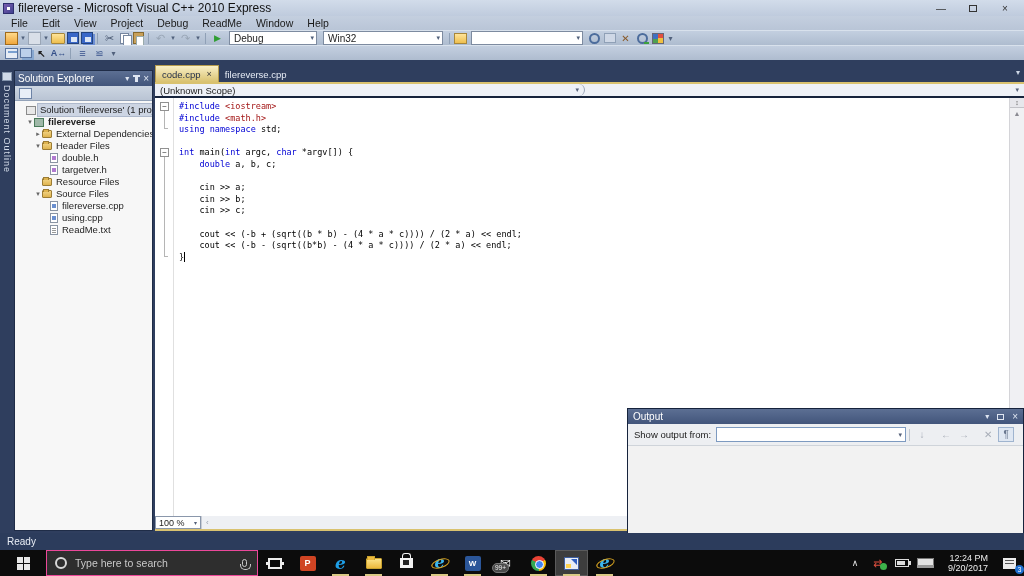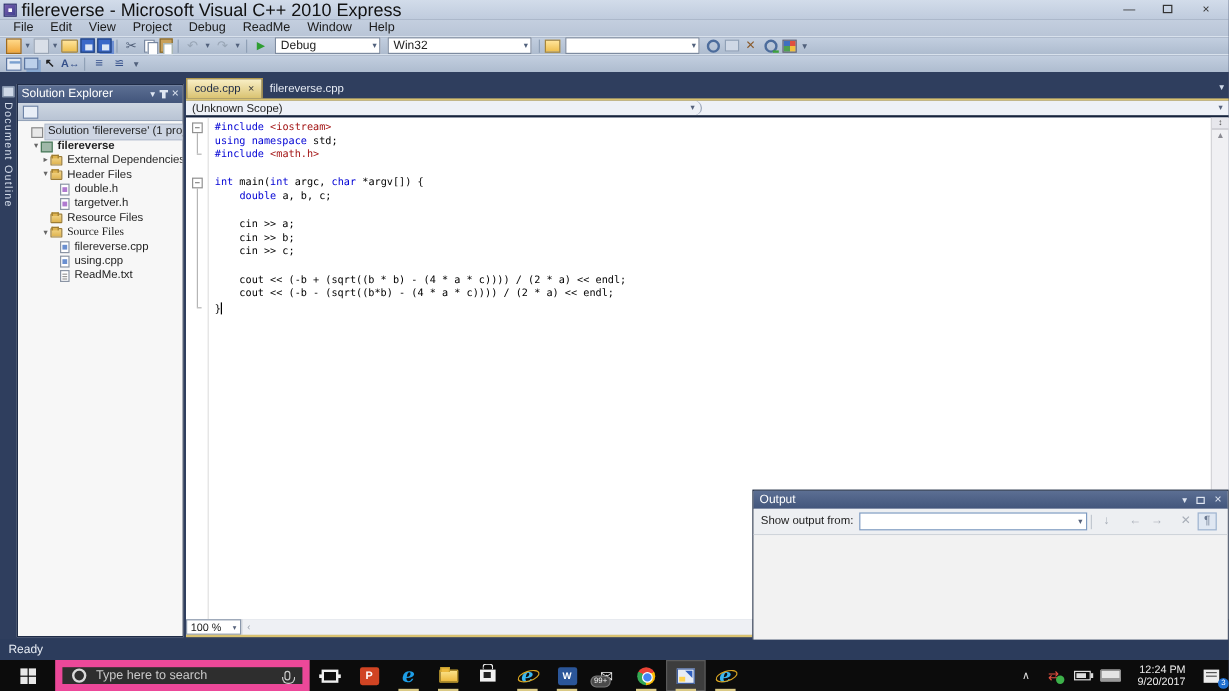--- a/index.html
+++ b/index.html
@@ -4,21 +4,21 @@
 <style>
   * { margin:0; padding:0; box-sizing:border-box; }
   html,body { width:1024px; height:576px; overflow:hidden; }
   body { font-family:"Liberation Sans", sans-serif; font-size:10px; color:#1b1b1b; background:#2f3e5e; position:relative; }
   .abs { position:absolute; }
 
   
   #titlebar { left:0; top:0; width:1024px; height:16px; background:linear-gradient(#d2dcea,#bfcbdd); display:flex; align-items:center; padding-left:3px; }
   .vs-appicon { width:11px; height:11px; background:linear-gradient(135deg,#7a5fb0,#3f3f8f); border:1px solid #2e2e6e; margin-right:4px; position:relative; }
   .vs-appicon::after{content:"";position:absolute;left:3px;top:3px;width:3px;height:3px;background:#fff;}
-  #title-text { font-size:15px; color:#111;text-align:center; }
+  #title-text { font-size:12px; color:#111;text-align:center; }
   .win-controls { position:absolute; right:4px; top:0; height:16px; display:flex; align-items:center; gap:14px; padding-right:6px; }
   .win-btn { width:18px; text-align:center; color:#333; font-size:10px; cursor:default; }
   .box-restore { width:8px; height:7px; border:1px solid #333; display:inline-block; }
 
   #menubar { left:0; top:16px; width:1024px; height:14px; background:linear-gradient(#c4cfdf,#b9c5d7); display:flex; align-items:center; padding-left:4px; }
   .menu-item { padding:0 7px; height:14px; line-height:14px; font-size:10.5px; color:#1a1a1a; }
 
   .toolbar { left:0; width:1024px; height:15px; background:linear-gradient(#c3cfe0,#aebccf); display:flex; align-items:center; padding-left:4px; border-top:1px solid #d8e1ec; }
   #toolbar1 { top:30px; } #toolbar2 { top:45px; }
   .tbi { width:15px; height:13px; margin:0 1px; display:inline-flex; align-items:center; justify-content:center; font-size:10px; color:#51617c; position:relative; }
@@ -140,21 +140,21 @@
   #out-body { flex:1; background:#f2f2f2; }
 
   
   #statusbar { left:0; top:533px; width:1024px; height:17px; background:#2c3c5c; color:#e8edf5; display:flex; align-items:center; padding-left:7px; font-size:10px; }
 
   
   #taskbar { left:0; top:550px; width:1024px; height:26px; background:#0c0c0c; display:flex; align-items:center; }
   #start-btn { width:46px; height:26px; display:flex; align-items:center; justify-content:center; }
   .win-logo { width:13px; height:13px; display:grid; grid-template-columns:6px 6px; grid-template-rows:6px 6px; gap:1px; }
   .win-logo span { background:#e8e8e8; }
-  #search-box { width:212px; height:26px; background:#2e2e2e; border:6px solid #ec4899; display:flex; align-items:center; padding:0 8px; }
+  #search-box { width:212px; height:26px; background:#2e2e2e; border:1px solid #ec4899; display:flex; align-items:center; padding:0 8px; }
   .cortana-ring { width:12px; height:12px; border:2px solid #d8d8d8; border-radius:50%; margin-right:8px; flex:none; }
   #search-text { color:#c9c9c9; font-size:10.5px; flex:1; }
   .mic-icon { width:5px; height:8px; border:1px solid #c9c9c9; border-radius:3px; position:relative; margin-right:2px; }
   .mic-icon::after { content:""; position:absolute; left:-3px; top:4px; width:9px; height:5px; border:1px solid #c9c9c9; border-top:none; border-radius:0 0 5px 5px; }
   .tb-app { width:33px; height:26px; display:flex; align-items:center; justify-content:center; position:relative; }
   .tb-app.active { background:#3d3d3d; box-shadow:inset 0 0 0 1px #5a5a5a; }
   .tb-app .runline { position:absolute; bottom:0; left:8px; right:8px; height:2px; background:#d9c985; }
   .app-badge { position:absolute; left:3px; bottom:3px; background:#4a4a4a; color:#eee; font-size:6.5px; border-radius:6px; padding:0 2px; line-height:8px; border:1px solid #777; }
   
   .a-task-view { width:14px; height:11px; border:2px solid #eee; box-shadow:-6px 0 0 -4px #eee, 6px 0 0 -4px #eee; }
@@ -309,21 +309,21 @@
         <div class="tree-row" style="padding-left: 27px;">
           <span class="arrow"></span>
           <span class="ti ti-file-h"></span>
           <span class="lbl">targetver.h</span>
         </div>
         <div class="tree-row" style="padding-left: 19px;">
           <span class="arrow"></span>
           <span class="ti ti-folder"></span>
           <span class="lbl">Resource Files</span>
         </div>
-        <div class="tree-row" style="padding-left: 19px; font-family: Liberation Serif, serif;">
+        <div class="tree-row" style="padding-left: 19px;">
           <span class="arrow">▾</span>
           <span class="ti ti-folder"></span>
           <span class="lbl">Source Files</span>
         </div>
         <div class="tree-row" style="padding-left: 27px;">
           <span class="arrow"></span>
           <span class="ti ti-file-cpp"></span>
           <span class="lbl">filereverse.cpp</span>
         </div>
         <div class="tree-row" style="padding-left: 27px;">
@@ -363,22 +363,22 @@
     <div id="fold-col">
         <div class="fold-box" style="top: 4px;">−</div>
         <div class="fold-line" style="top: 13px; height: 17.2px;"></div>
         <div class="fold-tick" style="top: 30.2px;"></div>
         <div class="fold-box" style="top: 50.4px;">−</div>
         <div class="fold-line" style="top: 59.4px; height: 98.4px;"></div>
         <div class="fold-tick" style="top: 157.8px;"></div>
       </div>
     <div id="code">
         <div class="code-line"><span class="tok-kw">#include</span><span class="tok-pl"> </span><span class="tok-str">&lt;iostream&gt;</span></div>
+        <div class="code-line"><span class="tok-kw">#include</span><span class="tok-pl"> </span><span class="tok-str">&lt;math.h&gt;</span></div>
         <div class="code-line"><span class="tok-kw">using</span><span class="tok-pl"> </span><span class="tok-kw">namespace</span><span class="tok-pl"> std;</span></div>
-        <div class="code-line"><span class="tok-kw">#include</span><span class="tok-pl"> </span><span class="tok-str">&lt;math.h&gt;</span></div>
         <div class="code-line"></div>
         <div class="code-line"><span class="tok-kw">int</span><span class="tok-pl"> main(</span><span class="tok-kw">int</span><span class="tok-pl"> argc, </span><span class="tok-kw">char</span><span class="tok-pl"> *argv[]) {</span></div>
         <div class="code-line"><span class="tok-pl">    </span><span class="tok-kw">double</span><span class="tok-pl"> a, b, c;</span></div>
         <div class="code-line"></div>
         <div class="code-line"><span class="tok-pl">    cin &gt;&gt; a;</span></div>
         <div class="code-line"><span class="tok-pl">    cin &gt;&gt; b;</span></div>
         <div class="code-line"><span class="tok-pl">    cin &gt;&gt; c;</span></div>
         <div class="code-line"></div>
         <div class="code-line"><span class="tok-pl">    cout &lt;&lt; (-b + (sqrt((b * b) - (4 * a * c)))) / (2 * a) &lt;&lt; endl;</span></div>
         <div class="code-line"><span class="tok-pl">    cout &lt;&lt; (-b - (sqrt((b*b) - (4 * a * c)))) / (2 * a) &lt;&lt; endl;</span></div>

